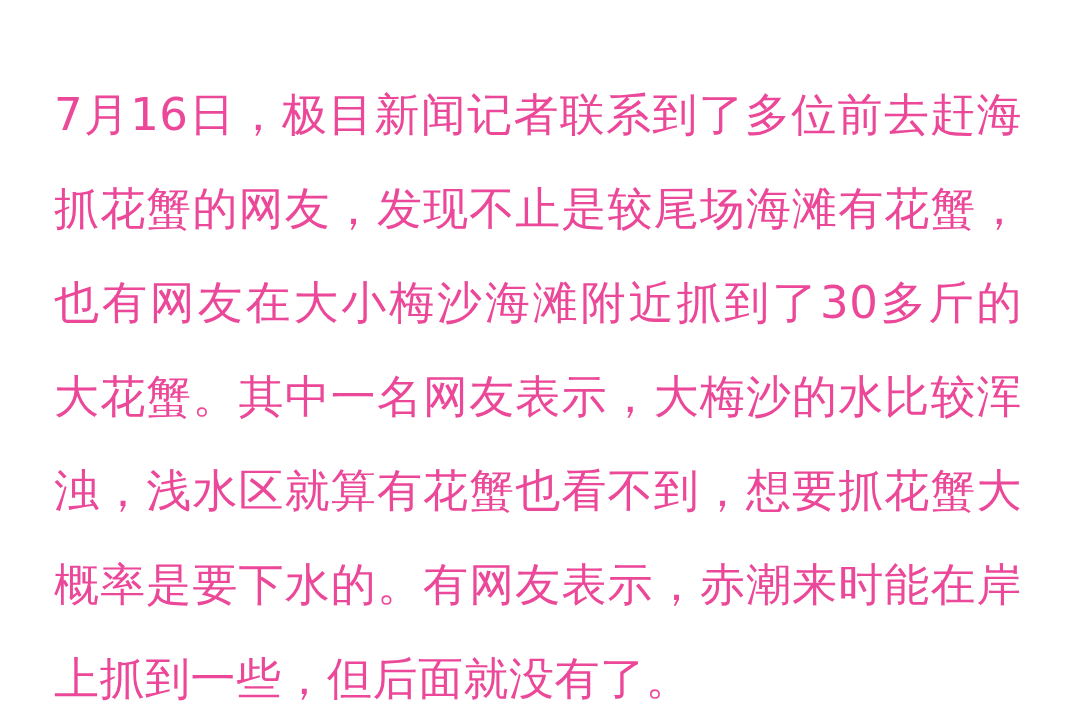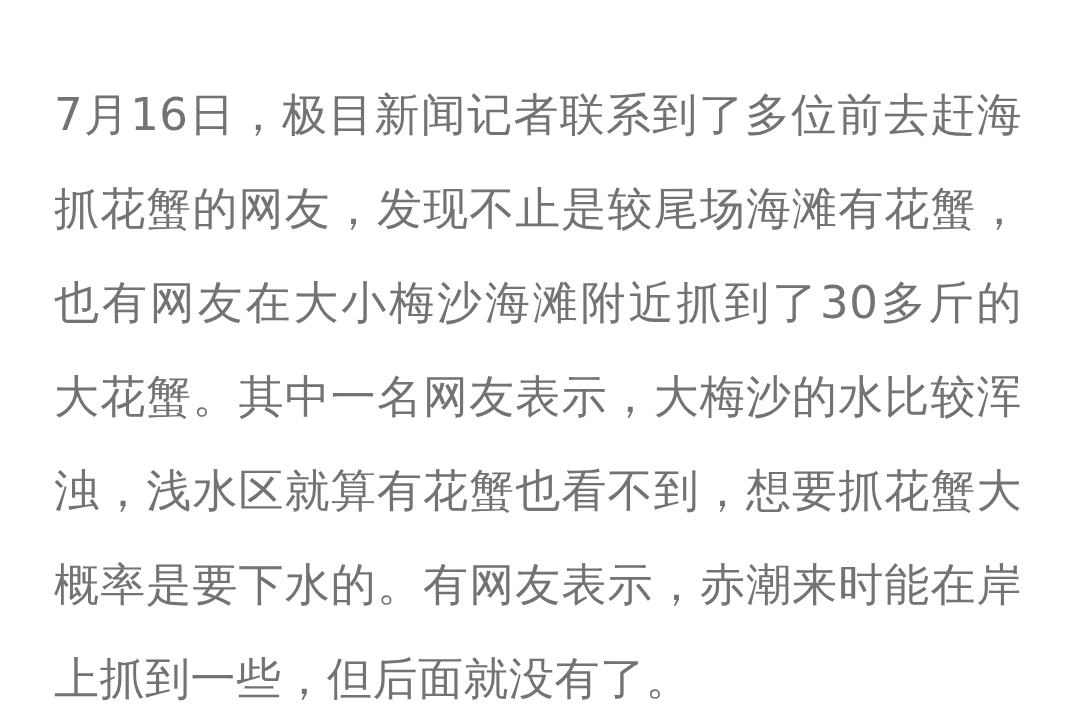--- a/index.html
+++ b/index.html
@@ -18,21 +18,21 @@
     width: 1080px;
     height: 728px;
     background: #ffffff;
     padding: 68px 58px 0 54px;
   }
   .article-body {
     margin: 0;
   }
   .paragraph {
     margin: 0;
-    color: #737373;
+    color: #ec4899;
     font-size: 45px;
     line-height: 94px;
     letter-spacing: 0.5px;
     text-align: justify;
     text-align-last: left;
     font-weight: 400;
     word-break: break-all;
   }
 </style>
 </head>

